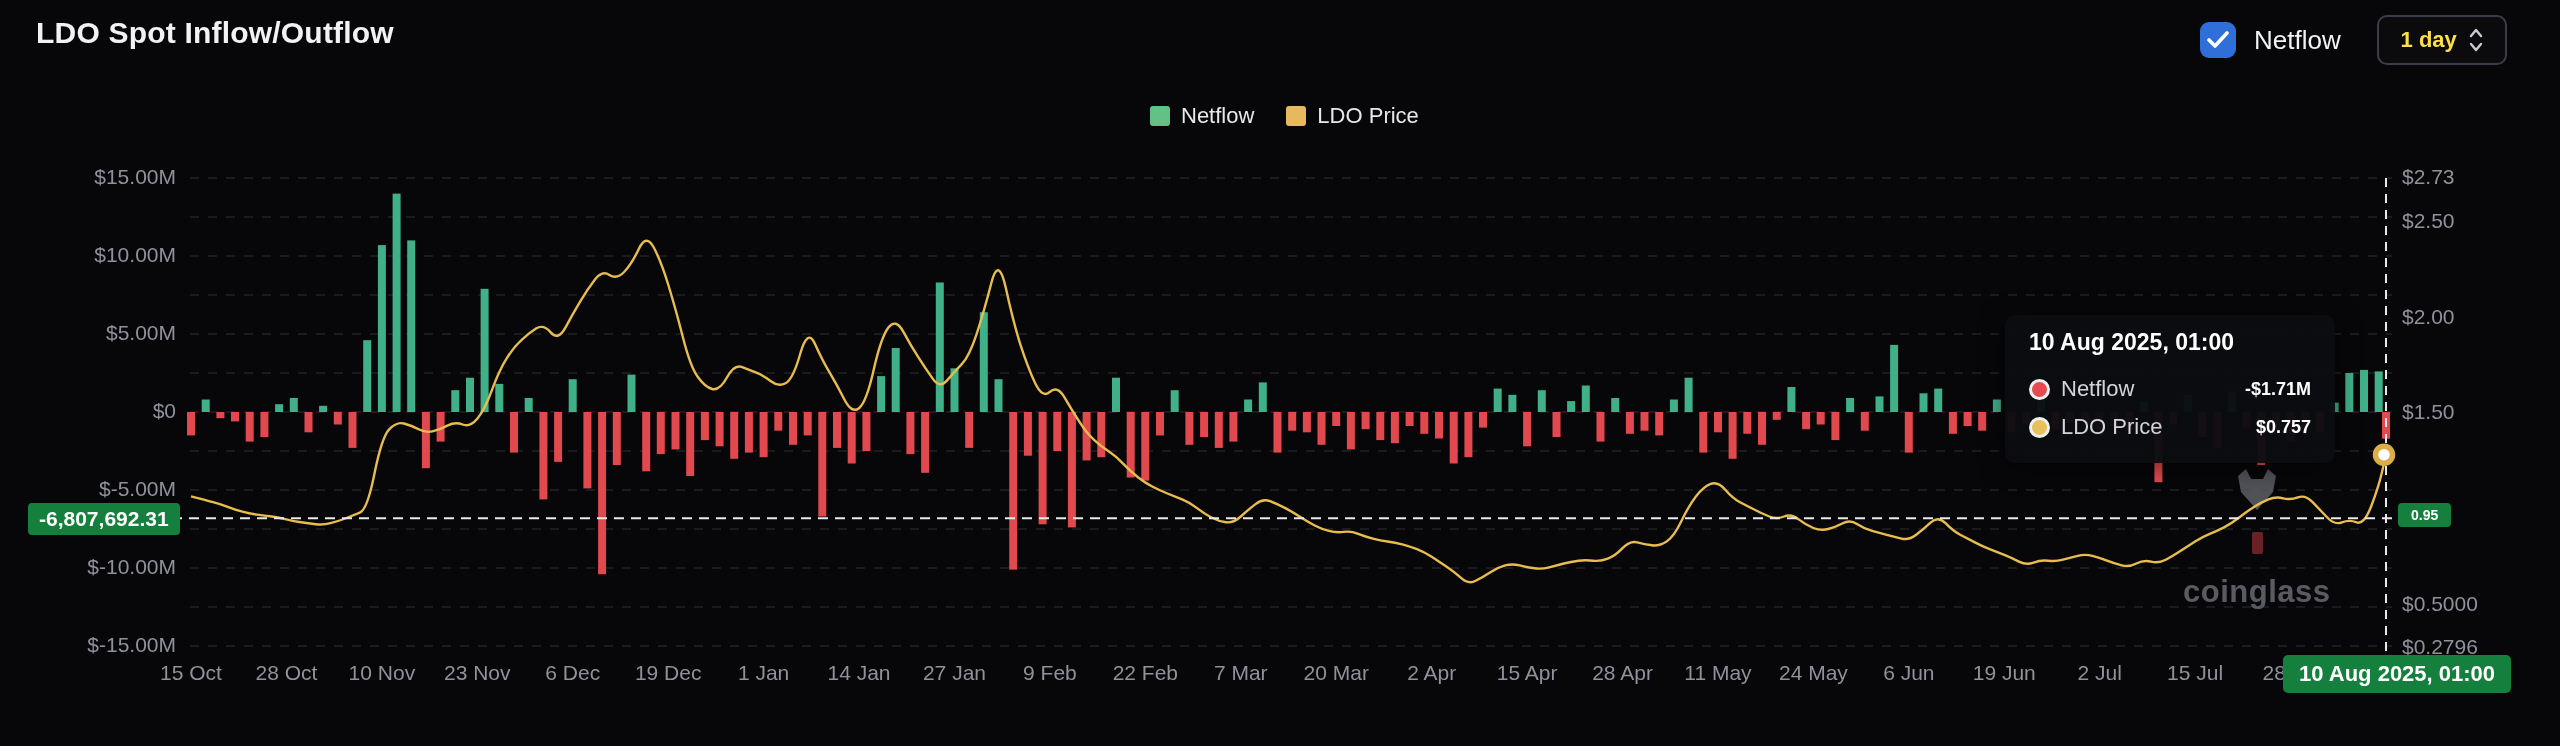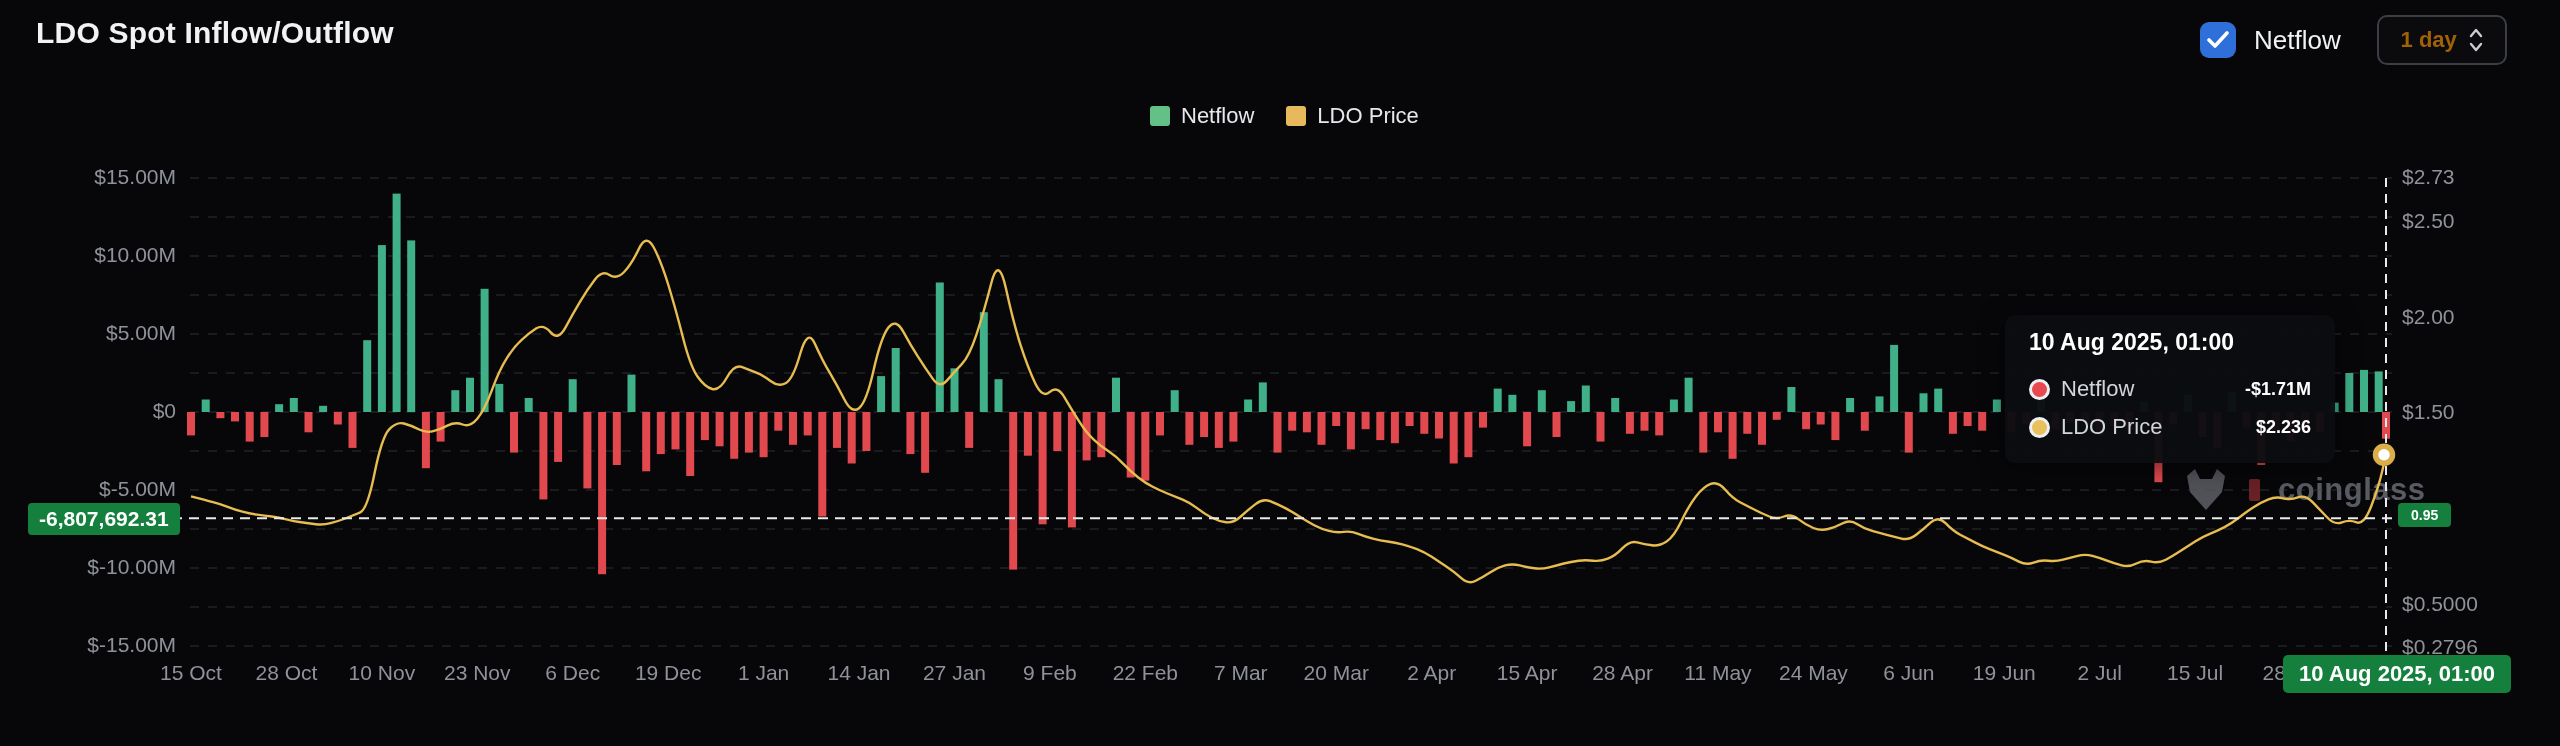--- a/index.html
+++ b/index.html
@@ -8,29 +8,29 @@
   .page-title{position:absolute;left:36px;top:16px;font-size:30px;font-weight:800;
        color:#f0f2f4;letter-spacing:.2px;}
   
   .controls{position:absolute;left:2200px;top:8px;height:64px;display:flex;align-items:center;}
   .checkbox{width:36px;height:36px;border-radius:9px;background:#2e6fd9;display:flex;
        align-items:center;justify-content:center;cursor:pointer;flex:0 0 auto;}
   .cb-label{margin-left:18px;font-size:26px;font-weight:500;color:#f0f2f4;cursor:pointer;}
   .select{margin-left:36px;width:126px;height:46px;border:2px solid #3a3e46;border-radius:10px;
        display:flex;align-items:center;justify-content:center;gap:12px;cursor:pointer;
        background:rgba(255,255,255,0.02);}
-  .select-value{font-size:22px;font-weight:600;color:#a16207;}
+  .select-value{font-size:22px;font-weight:600;color:#fde047;}
   
   .legend{position:absolute;left:1150px;top:103px;display:flex;gap:32px;align-items:center;}
   .legend-item{display:flex;align-items:center;gap:11px;cursor:pointer;}
   .swatch{width:20px;height:20px;border-radius:3px;display:inline-block;}
   .legend-label{font-size:22px;color:#e6e8eb;}
   
   .watermark{position:absolute;left:2183px;top:468px;display:flex;align-items:center;gap:20px;
-       opacity:.55;z-index:1;}
+       opacity:.55;z-index:1;flex-direction:column;}
   .wm-text{font-size:31px;font-weight:700;color:#9ba0a8;letter-spacing:.5px;}
   .wm-red{width:11px;height:22px;background:#b9383d;border-radius:2px;margin-right:-2px;}
   svg.chart{position:absolute;left:0;top:0;z-index:2;}
   
   .chip{position:absolute;background:#15803d;color:#fff;font-weight:700;border-radius:4px;
        z-index:4;white-space:nowrap;}
   .chip-left{left:28px;top:503px;font-size:21px;padding:4px 11px;}
   .chip-right{left:2398px;top:503px;font-size:14px;padding:4px 13px;}
   .chip-x{left:2283px;top:655px;font-size:22px;padding:6px 16px;border-radius:5px;}
   
@@ -300,17 +300,17 @@
   <div class="tooltip">
     <div class="tt-title">10 Aug 2025, 01:00</div>
     <div class="tt-row">
       <span class="tt-dot" style="background: rgb(232, 73, 79);"></span>
       <span class="tt-label">Netflow</span>
       <span class="tt-value">-$1.71M</span>
     </div>
     <div class="tt-row">
       <span class="tt-dot" style="background: rgb(232, 193, 92);"></span>
       <span class="tt-label">LDO Price</span>
-      <span class="tt-value">$2.236</span>
+      <span class="tt-value">$0.757</span>
     </div>
   </div>
 
 </div>
 
 </body></html>

